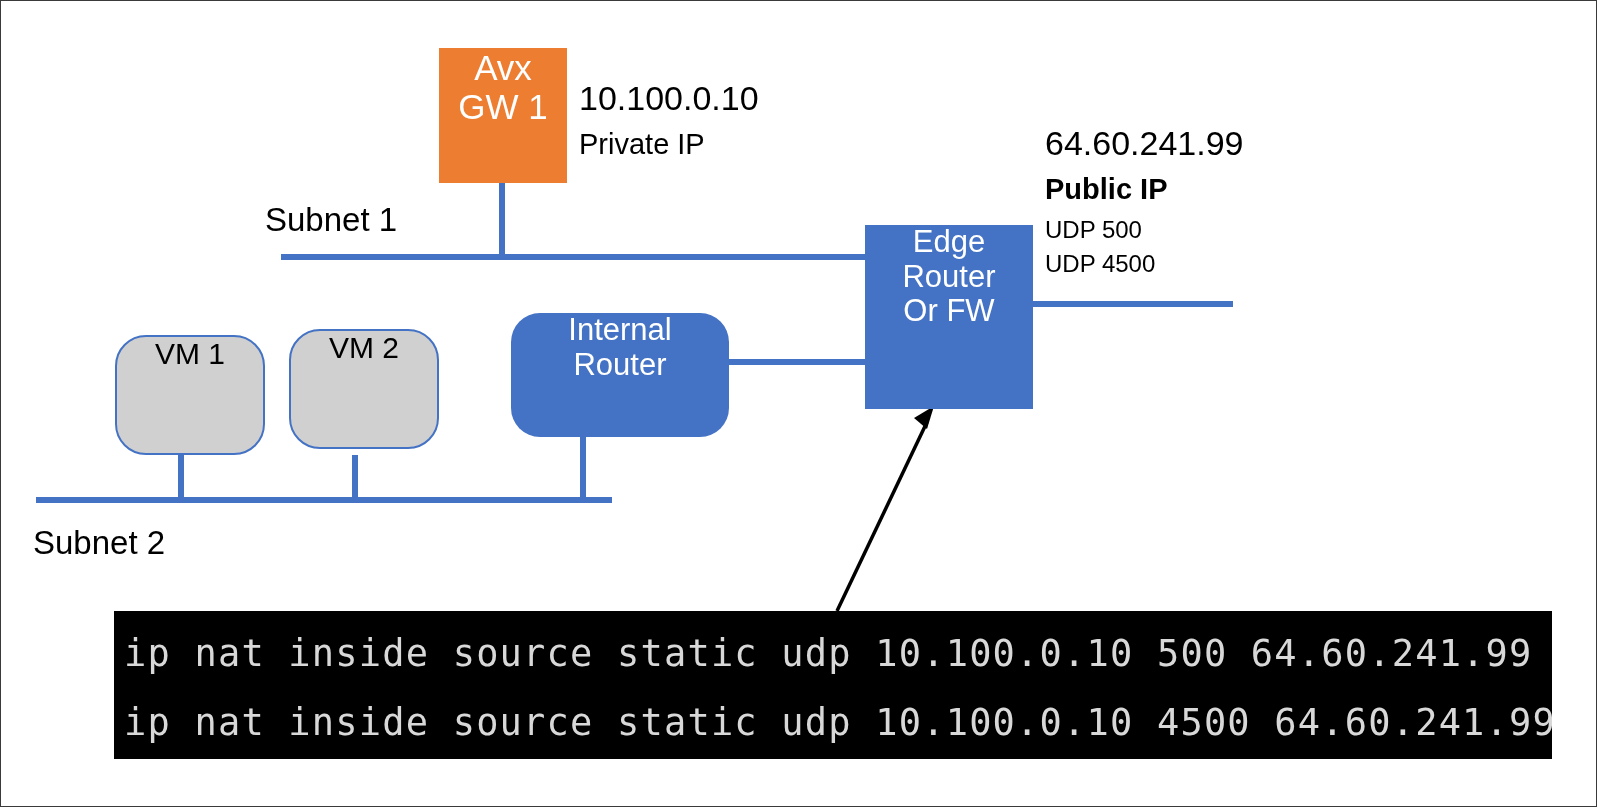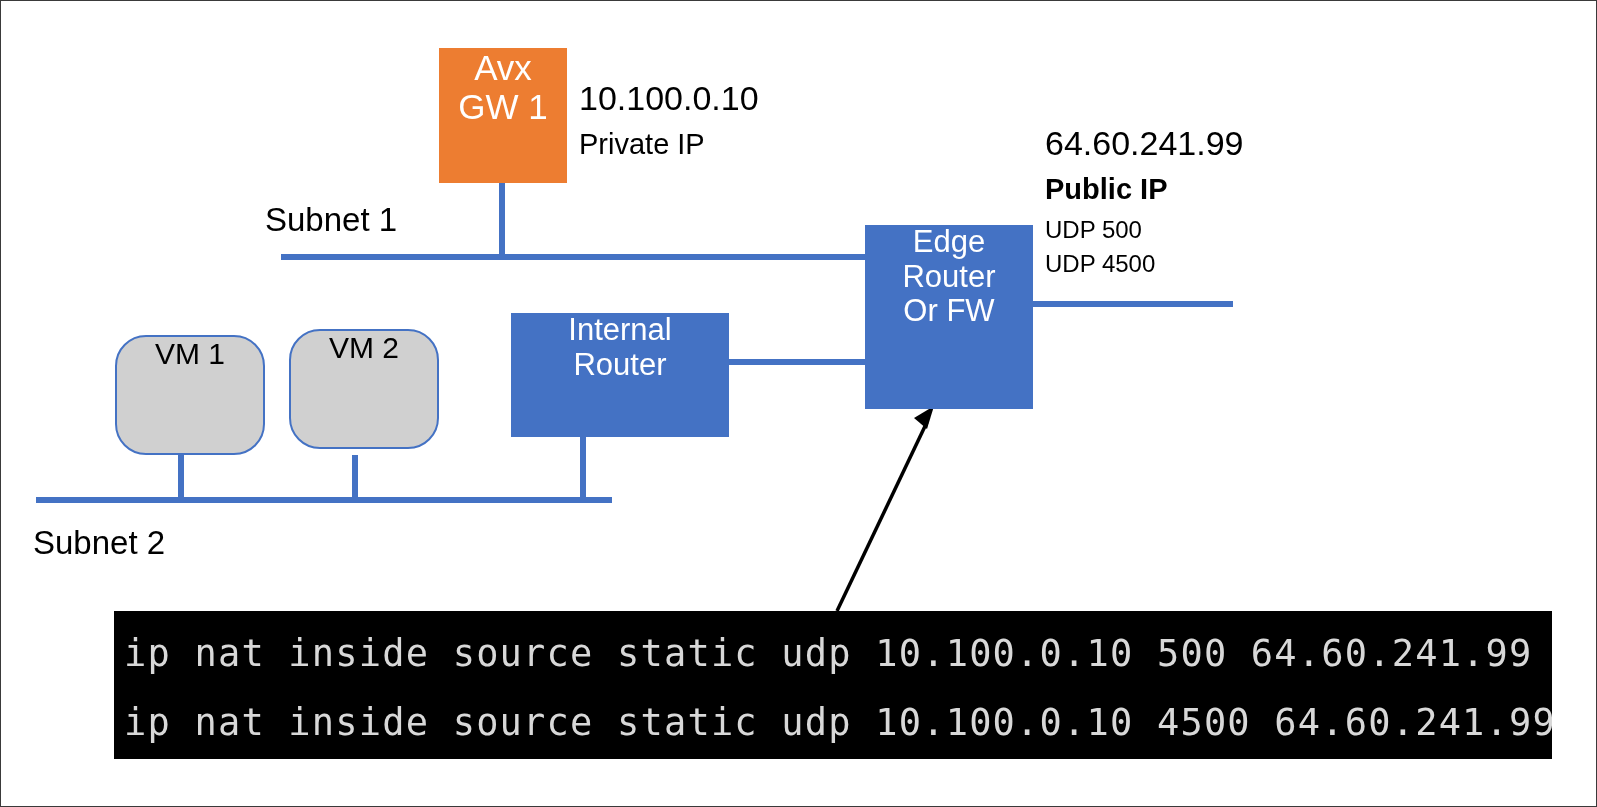--- a/index.html
+++ b/index.html
@@ -48,20 +48,21 @@
   }
 
   .node-internal-router {
     left: 510px;
     top: 312px;
     width: 218px;
     height: 124px;
     background: #4472C4;
     color: #ffffff;
     font-size: 31px;
+    border-radius: 29px;
   }
 
   .node-edge-router {
     left: 864px;
     top: 224px;
     width: 168px;
     height: 184px;
     background: #4472C4;
     color: #ffffff;
     font-size: 31px;

